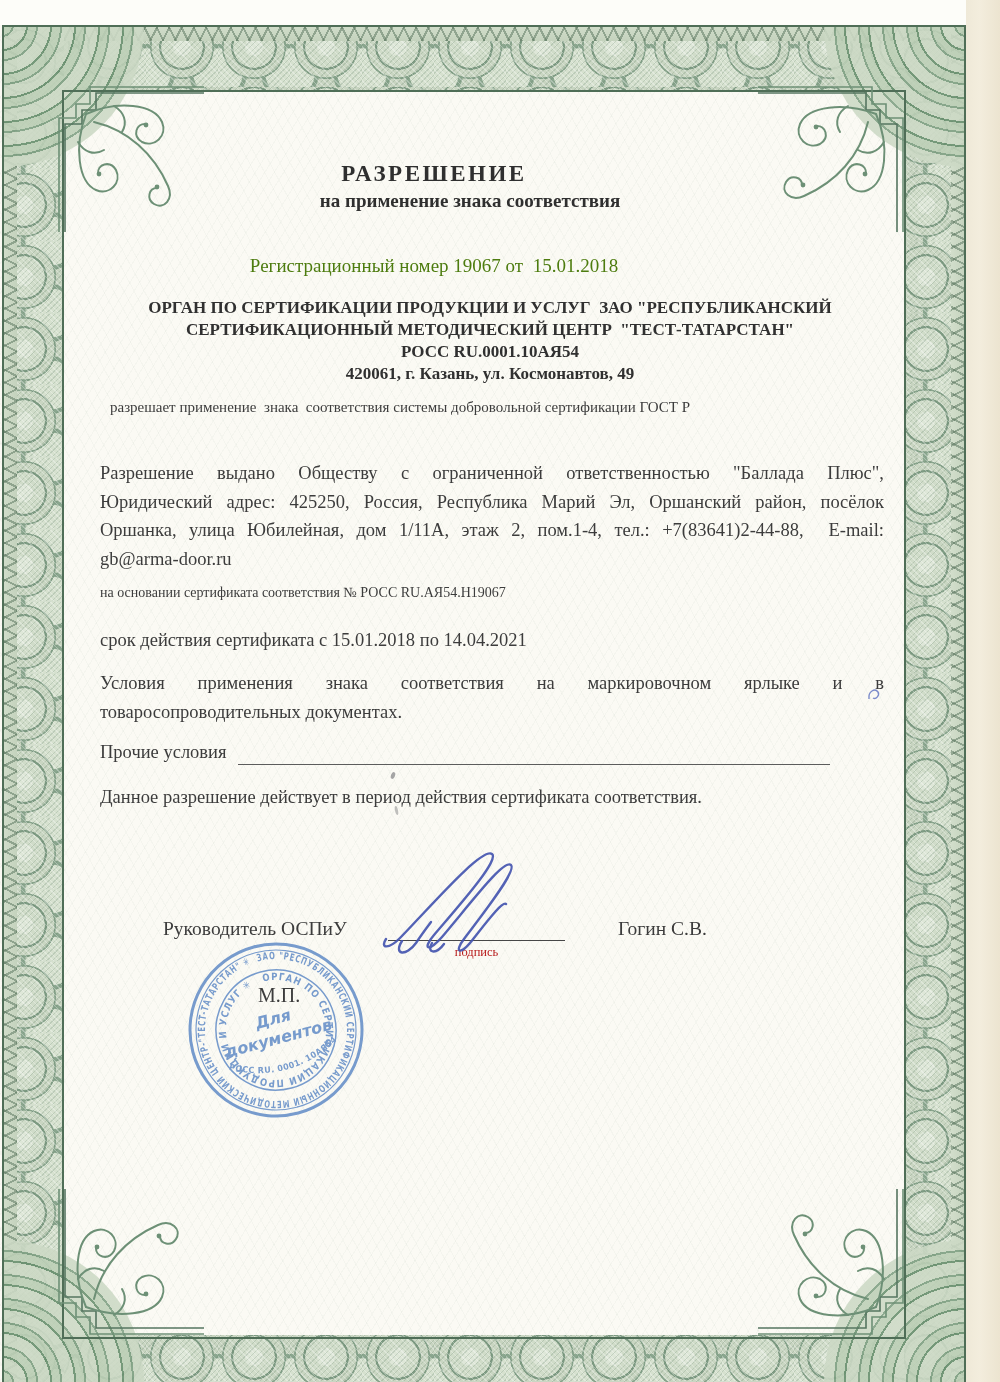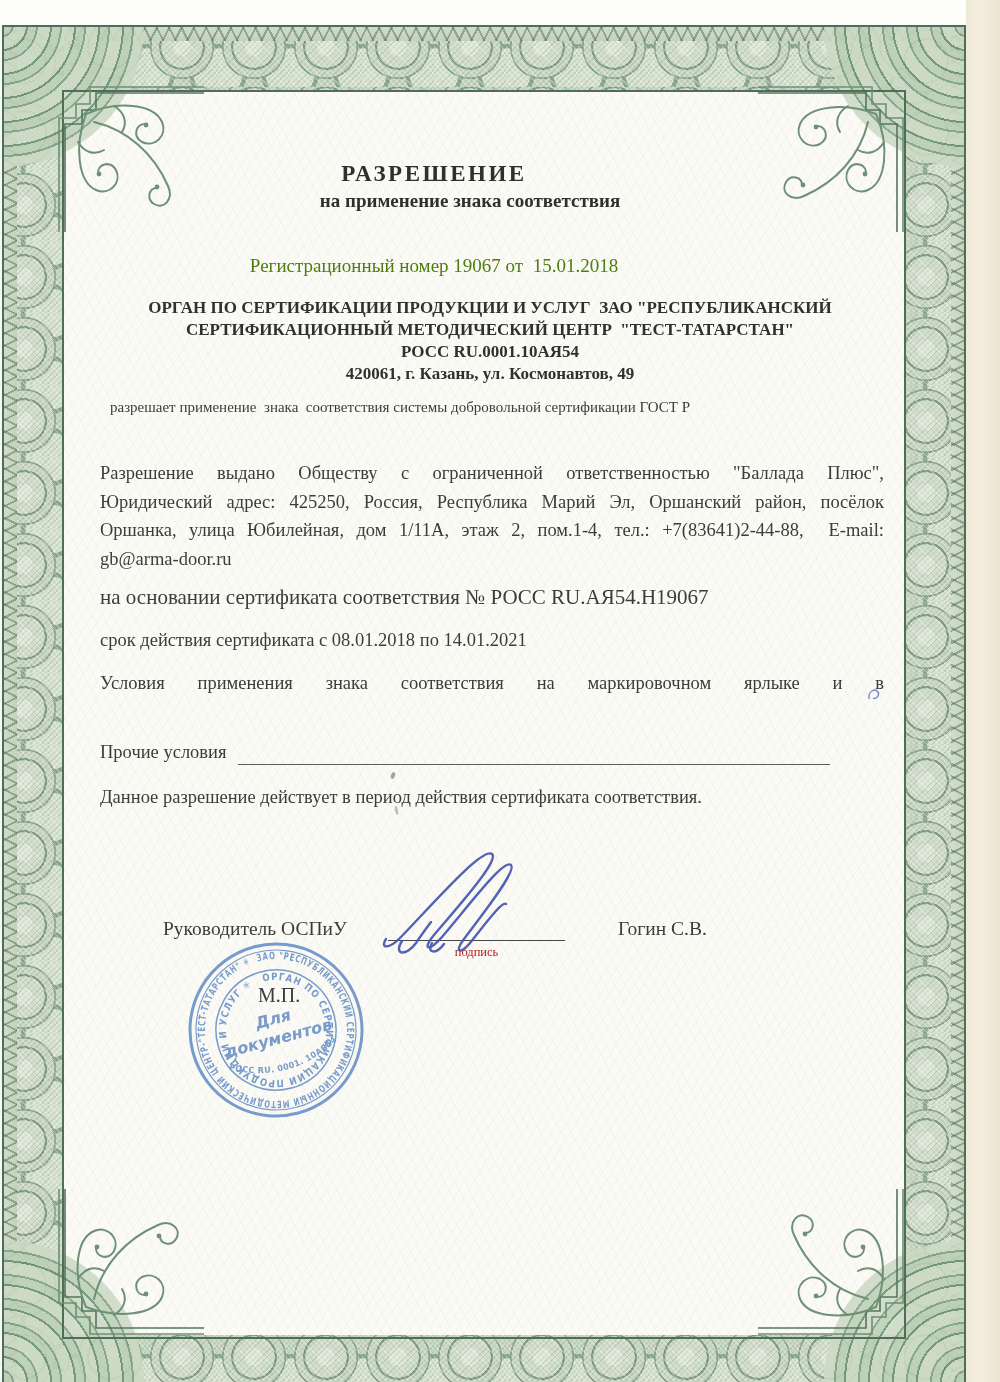--- a/index.html
+++ b/index.html
@@ -77,21 +77,21 @@
   .t{position:absolute;line-height:1.18;}
   .center-wrap{left:0;width:868px;text-align:center;}
   .doc-title{top:160px;font-size:23px;font-weight:bold;letter-spacing:2.5px;color:#2f2f2f;}
   .doc-subtitle{top:190px;font-size:19px;font-weight:bold;color:#2f2f2f;padding-left:36px;}
   .reg-line{top:255px;font-size:19px;color:#4d7c0f;}
   .org-wrap{left:110px;top:297px;width:760px;text-align:center;font-size:17px;font-weight:bold;color:#303030;line-height:22px;}
   .grants{left:110px;top:399px;font-size:15px;white-space:nowrap;}
   .paragraph{left:100px;width:784px;font-size:18.5px;line-height:28.6px;}
   .jline{text-align:justify;text-align-last:justify;}
   .issued{top:459px;}
-  .basis{left:100px;top:585px;font-size:21px;}
+  .basis{left:100px;top:585px;font-size:14px;}
   .validity{left:100px;top:630px;font-size:18.5px;}
   .conds{top:669px;}
   .other-label{left:100px;top:742px;font-size:18.5px;}
   .blank-line{position:absolute;left:238px;top:747px;width:592px;height:17px;
     border-bottom:1.6px solid #5c5c5c;}
   .final{left:100px;top:787px;font-size:18.5px;}
   .role{left:155px;top:917px;font-size:19.5px;margin-left:8px;}
   .name{left:618px;top:917px;font-size:19.5px;}
   .sig-line{position:absolute;left:388px;top:940px;width:177px;border-top:1.6px solid #474747;}
   .sig-caption{position:absolute;left:388px;top:945px;width:177px;text-align:center;font-size:12.5px;color:#b91c1c;}
@@ -227,24 +227,25 @@
   <div class="t grants">разрешает применение&nbsp; знака&nbsp; соответствия системы добровольной сертификации ГОСТ Р</div>
 
   <div class="t paragraph issued">
     <div class="jline">Разрешение выдано Обществу с ограниченной ответственностью "Баллада Плюс",</div>
     <div class="jline">Юридический адрес: 425250, Россия, Республика Марий Эл, Оршанский район, посёлок</div>
     <div class="jline">Оршанка, улица Юбилейная, дом 1/11А, этаж 2, пом.1-4, тел.: +7(83641)2-44-88,&nbsp; E-mail:</div>
     <div>gb@arma-door.ru</div>
   </div>
 
   <div class="t basis">на основании сертификата соответствия № РОСС RU.АЯ54.Н19067</div>
-  <div class="t validity">срок действия сертификата с 08.01.2018 по 14.01.2021</div>
+  <div class="t validity">срок действия сертификата с 15.01.2018 по 14.04.2021</div>
 
   <div class="t paragraph conds">
     <div class="jline">Условия применения знака соответствия на маркировочном ярлыке и в</div>
+    <div>товаросопроводительных документах.</div>
   </div>
 
   <div class="t other-label">Прочие условия</div>
   <div class="blank-line"></div>
 
   <div class="t final">Данное разрешение действует в период действия сертификата соответствия.</div>
 
   <div class="t role">Руководитель ОСПиУ</div>
   <div class="t name">Гогин С.В.</div>
   <div class="sig-line"></div>

